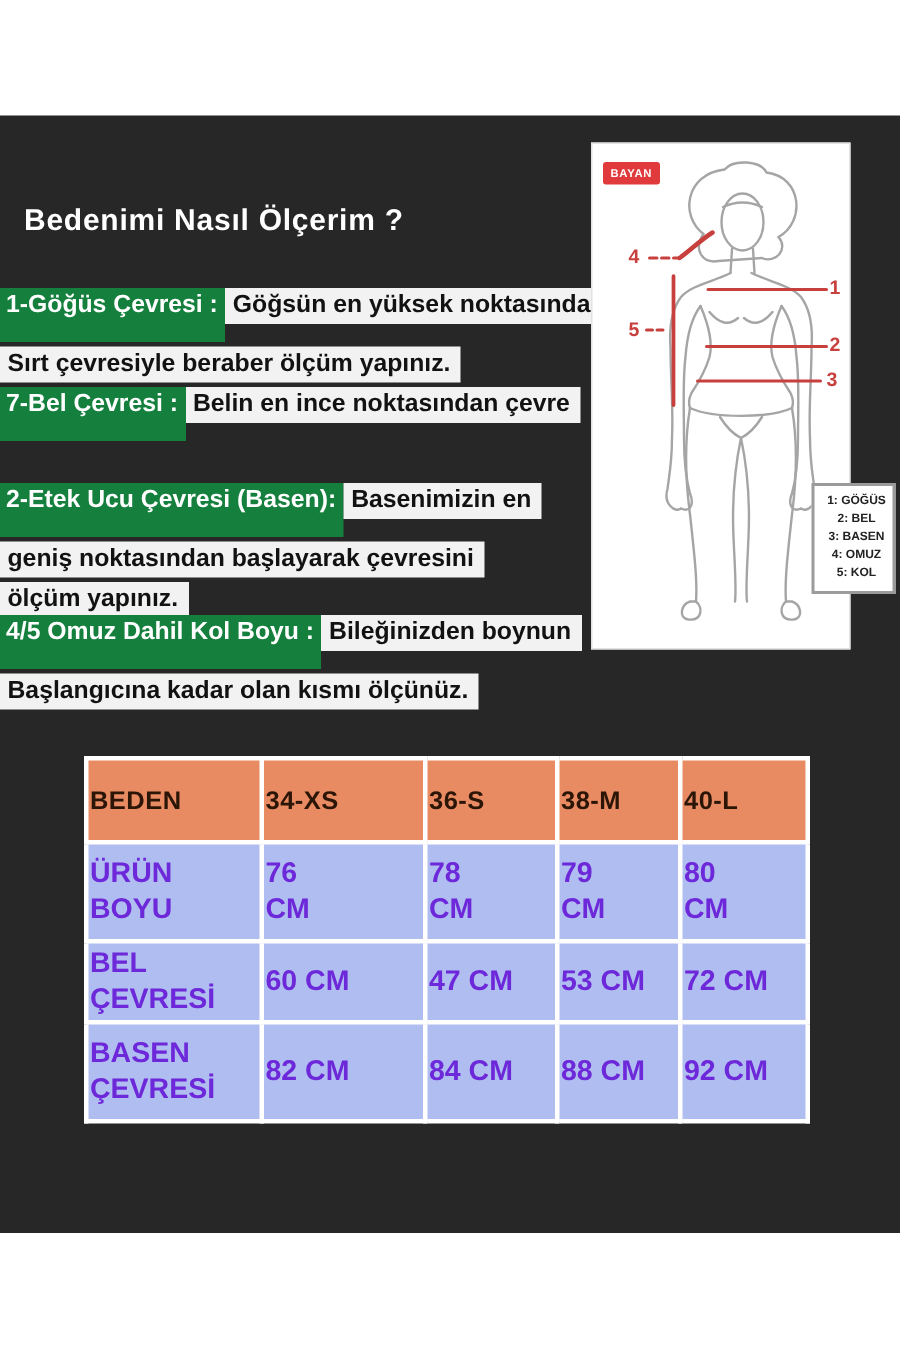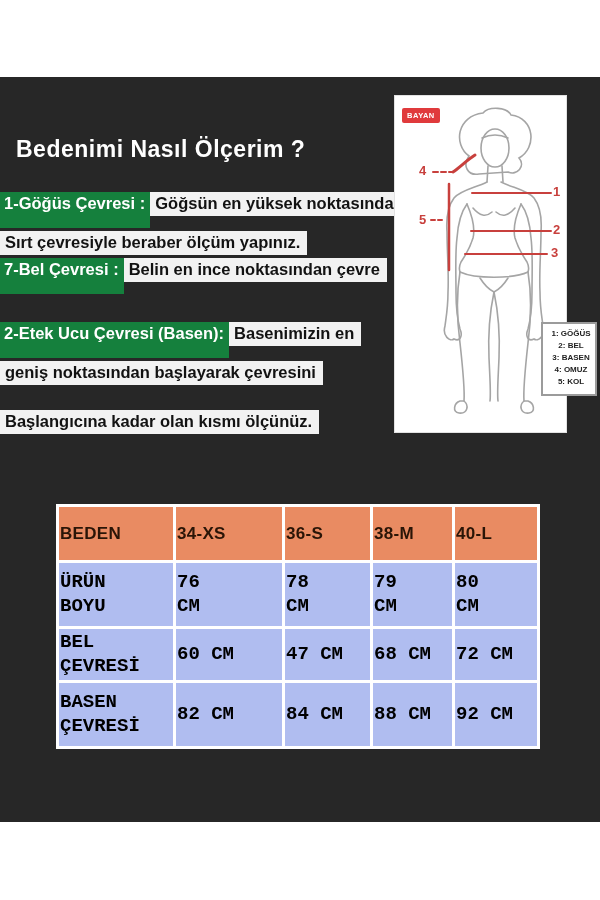--- a/index.html
+++ b/index.html
@@ -1,37 +1,37 @@
 <!DOCTYPE html>
 <html><head>
 <meta charset="utf-8">
 <style>
   html,body{margin:0;padding:0;background:#fff;}
   .page{position:relative;width:600px;height:900px;background:#ffffff;overflow:hidden;
         font-family:"Liberation Sans","DejaVu Sans",sans-serif;font-weight:bold;}
   .dark-card{position:absolute;left:0;top:77px;width:600px;height:745px;background:#272727;}
-  .page-title{position:absolute;left:16px;top:136px;font-size:23px;color:#ffffff;letter-spacing:.5px;margin:0;}
+  .page-title{position:absolute;left:16px;top:136px;font-size:20px;color:#ffffff;letter-spacing:.5px;margin:0;}
   .section{position:absolute;left:0;width:412px;}
   .line{margin:0 0 3px 0;white-space:nowrap;font-size:16.5px;line-height:21px;}
   .hl-red{display:inline-block;background:#15803d;color:#ffffff;padding:1px 5px 14px 4px;}
   .hl-white{display:inline-block;background:#f2f2f2;color:#121212;padding:1px 7px 2px 5px;}
   
   .diagram{position:absolute;left:394px;top:95px;width:173px;height:338px;background:#ffffff;border:1px solid #e2e2e2;box-sizing:border-box;}
   .badge{position:absolute;left:7px;top:12px;background:#e03a3c;color:#fff;font-size:7.5px;
          padding:3px 5px;border-radius:2px;letter-spacing:.5px;}
   .marker{position:absolute;color:#c8403d;font-size:13px;line-height:13px;}
   .legend{position:absolute;left:146px;top:226px;width:48px;height:64px;background:#fff;
           border:2px solid #9b9b9b;padding:4px 0 2px 4px;font-size:8px;line-height:12px;color:#222;text-align:center;}
   .fig{position:absolute;left:0;top:0;}
   
   .size-table{position:absolute;left:56px;top:504px;width:481px;border-collapse:collapse;table-layout:fixed;}
   .size-table th,.size-table td{border:3px solid #ffffff;text-align:left;vertical-align:middle;
           font-weight:bold;white-space:pre-line;}
   .size-table .head th{background:#e98b62;color:#2a1507;font-size:17px;height:51px;letter-spacing:.3px;}
-  .size-table .data th,.size-table .data td{background:#b0bdf0;color:#000000;font-size:19px;line-height:1.25;font-family:Liberation Mono, monospace;}
+  .size-table .data th,.size-table .data td{background:#b0bdf0;color:#6d28d9;font-size:19px;line-height:1.25;}
   .r1 th,.r1 td{height:61px;}
   .r2 th,.r2 td{height:49px;}
   .r3 th,.r3 td{height:61px;}
 </style>
 </head>
 <body>
 
 <div class="page">
   <div class="dark-card"></div>
 
@@ -42,23 +42,25 @@
     <div class="line"><span class="hl-white">Sırt çevresiyle beraber ölçüm yapınız.</span></div>
   </div>
 
   <div class="section" style="top:258px">
     <div class="line"><span class="hl-red">7-Bel Çevresi :</span><span class="hl-white">Belin en ince noktasından çevre</span></div>
   </div>
 
   <div class="section" style="top:322px">
     <div class="line"><span class="hl-red">2-Etek Ucu Çevresi (Basen):</span><span class="hl-white">Basenimizin en</span></div>
     <div class="line"><span class="hl-white">geniş noktasından başlayarak çevresini</span></div>
+    <div class="line"><span class="hl-white">ölçüm yapınız.</span></div>
   </div>
 
   <div class="section" style="top:410px">
+    <div class="line"><span class="hl-red">4/5 Omuz Dahil Kol Boyu :</span><span class="hl-white">Bileğinizden boynun</span></div>
     <div class="line"><span class="hl-white">Başlangıcına kadar olan kısmı ölçünüz.</span></div>
   </div>
 
   <div class="diagram">
     <svg class="fig" width="196" height="336" viewBox="0 0 196 336">
       <g stroke="#a5a5a5" stroke-width="1.6" fill="none" stroke-linecap="round">
 
         <path d="M74,60 C58,48 62,20 88,17 C94,10 112,11 116,19 C140,22 142,52 124,62 C131,70 122,80 113,76 L84,78 C73,80 67,70 74,60 Z" fill="#ffffff"></path>
 
         <ellipse cx="100" cy="52" rx="14" ry="19" fill="#ffffff"></ellipse>
@@ -139,21 +141,21 @@
         <td>79
 CM</td>
         <td>80
 CM</td>
       </tr>
       <tr class="data r2">
         <th>BEL
 ÇEVRESİ</th>
         <td>60 CM</td>
         <td>47 CM</td>
-        <td>68 CM</td>
+        <td>53 CM</td>
         <td>72 CM</td>
       </tr>
       <tr class="data r3">
         <th>BASEN
 ÇEVRESİ</th>
         <td>82 CM</td>
         <td>84 CM</td>
         <td>88 CM</td>
         <td>92 CM</td>
       </tr>

